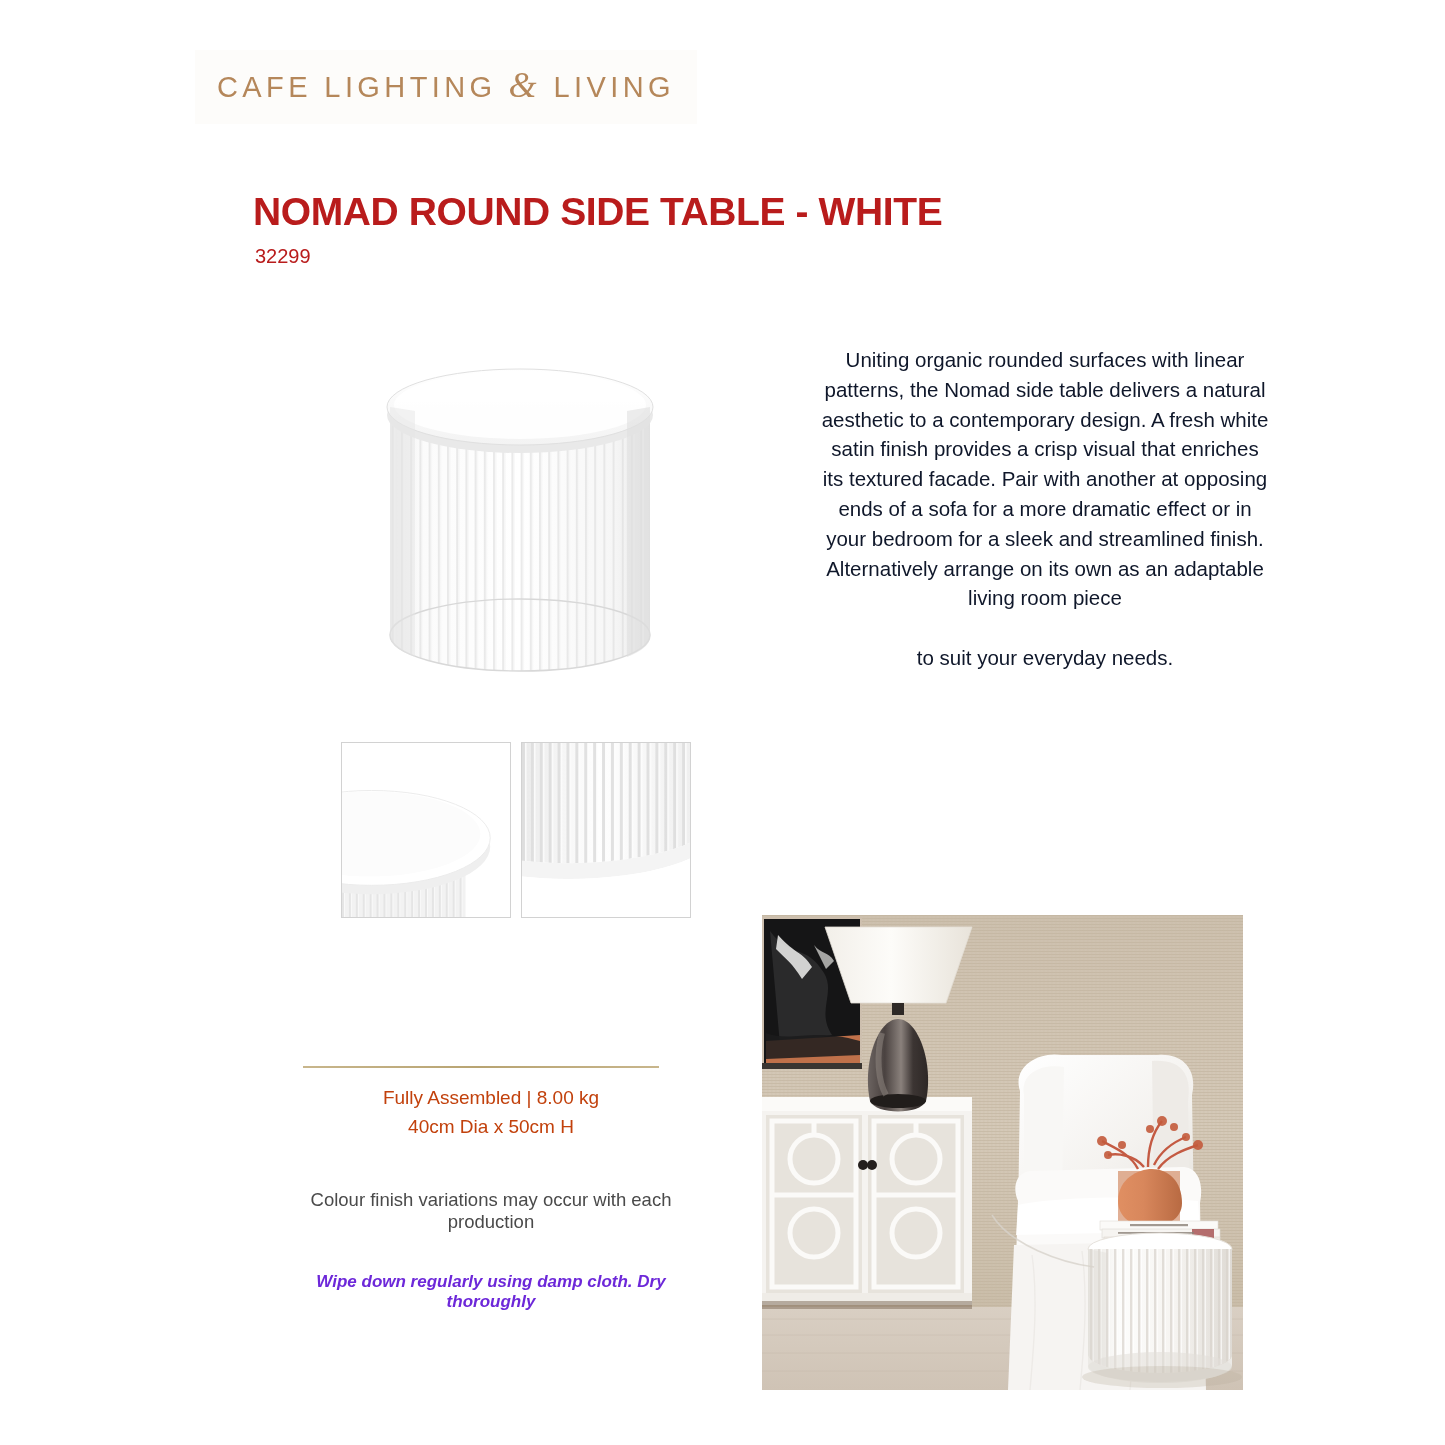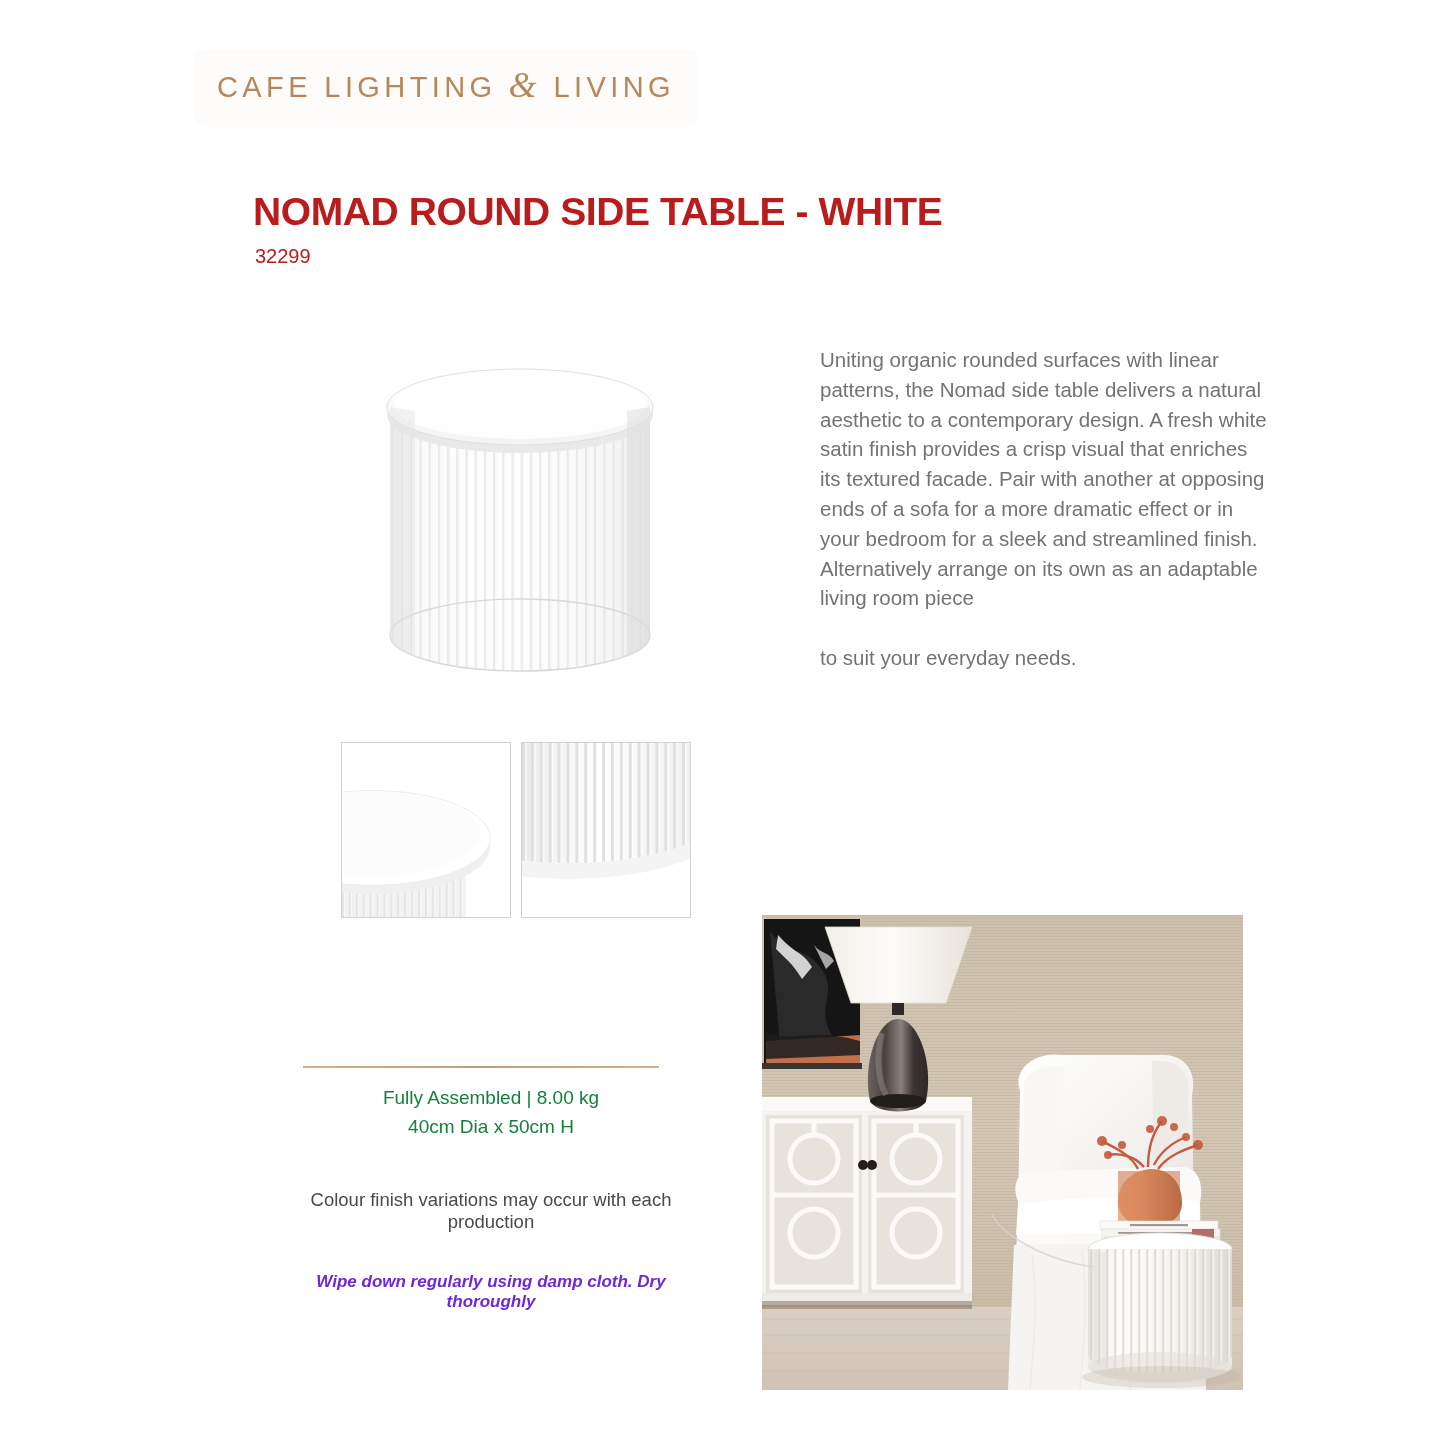--- a/index.html
+++ b/index.html
@@ -58,35 +58,35 @@
   .thumb {
     width: 170px; height: 176px;
     border: 1px solid #d2d2d2;
     background: #fff; overflow: hidden; position: relative;
   }
   .thumb svg { display:block; width:100%; height:100%; }
 
   
   .description {
     position: absolute; left: 820px; top: 345px; width: 450px;
-    text-align: left;
+    text-align: center;
     font-size: 20.5px; line-height: 29.8px;
-    color: #737373; font-weight: 400;
+    color: #0f172a; font-weight: 400;
   }
   .description p + p { margin-top: 30px; }
 
   
   .spec-divider {
     position: absolute; left: 303px; top: 1066px;
     width: 356px; height: 2px;
     background: linear-gradient(to right, #c8b68c, #b8a472, #c8b68c);
   }
   .spec-lines {
     position: absolute; left: 291px; top: 1083px; width: 400px;
-    text-align: center; color: #15803d;
+    text-align: center; color: #c2410c;
     font-size: 19px; line-height: 29px;
   }
   .notes {
     position: absolute; left: 281px; top: 1189px; width: 420px;
     text-align: center; color: #4a4a4a;
   }
   .note-1 { font-size: 18.5px; }
   .note-2 { font-size: 18.5px; margin-top: 41px; }
   .note-3 {
     font-size: 17px; margin-top: 39px;

